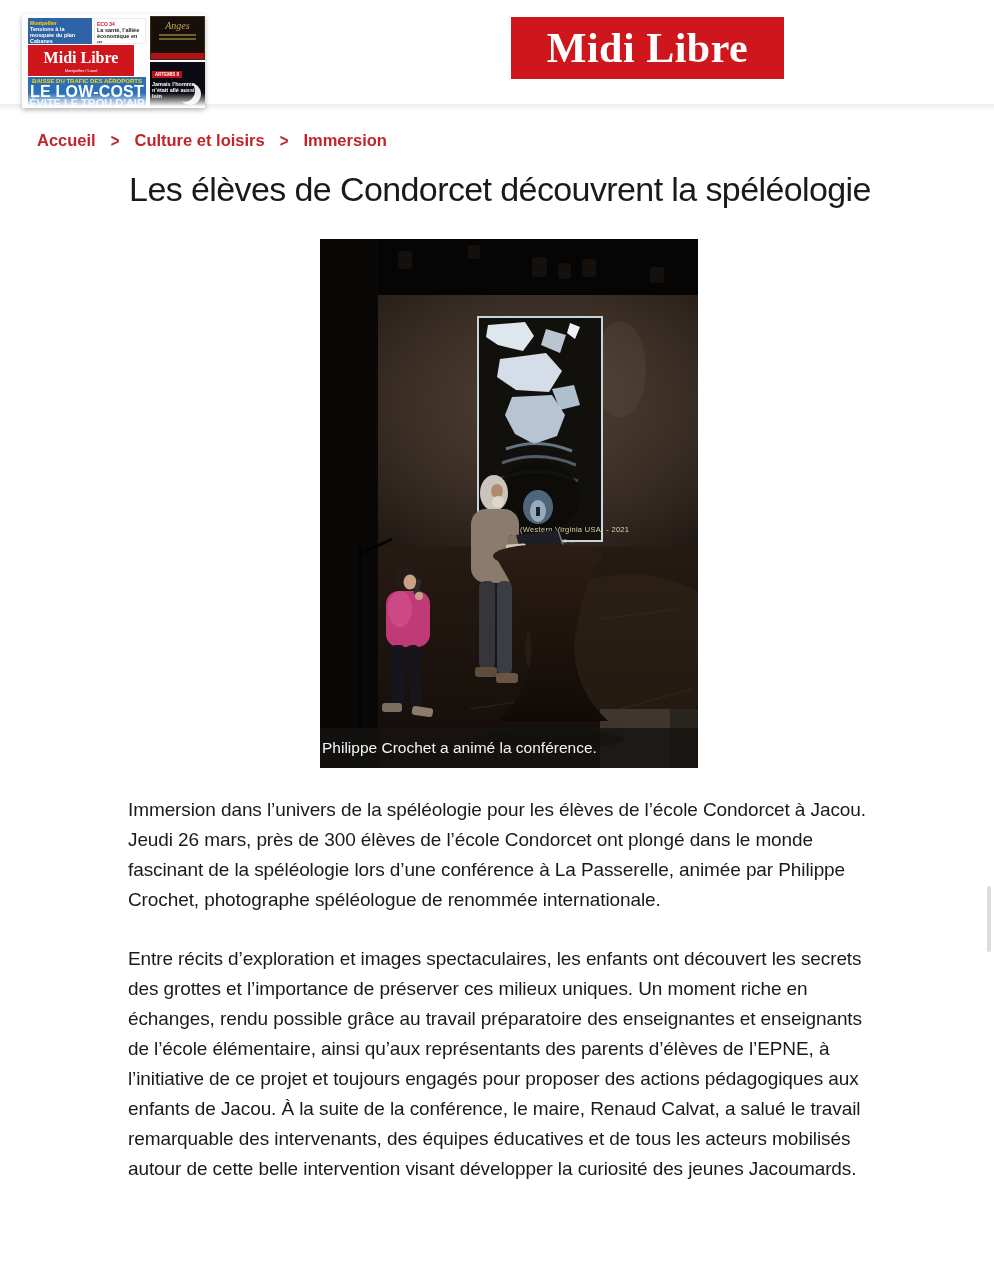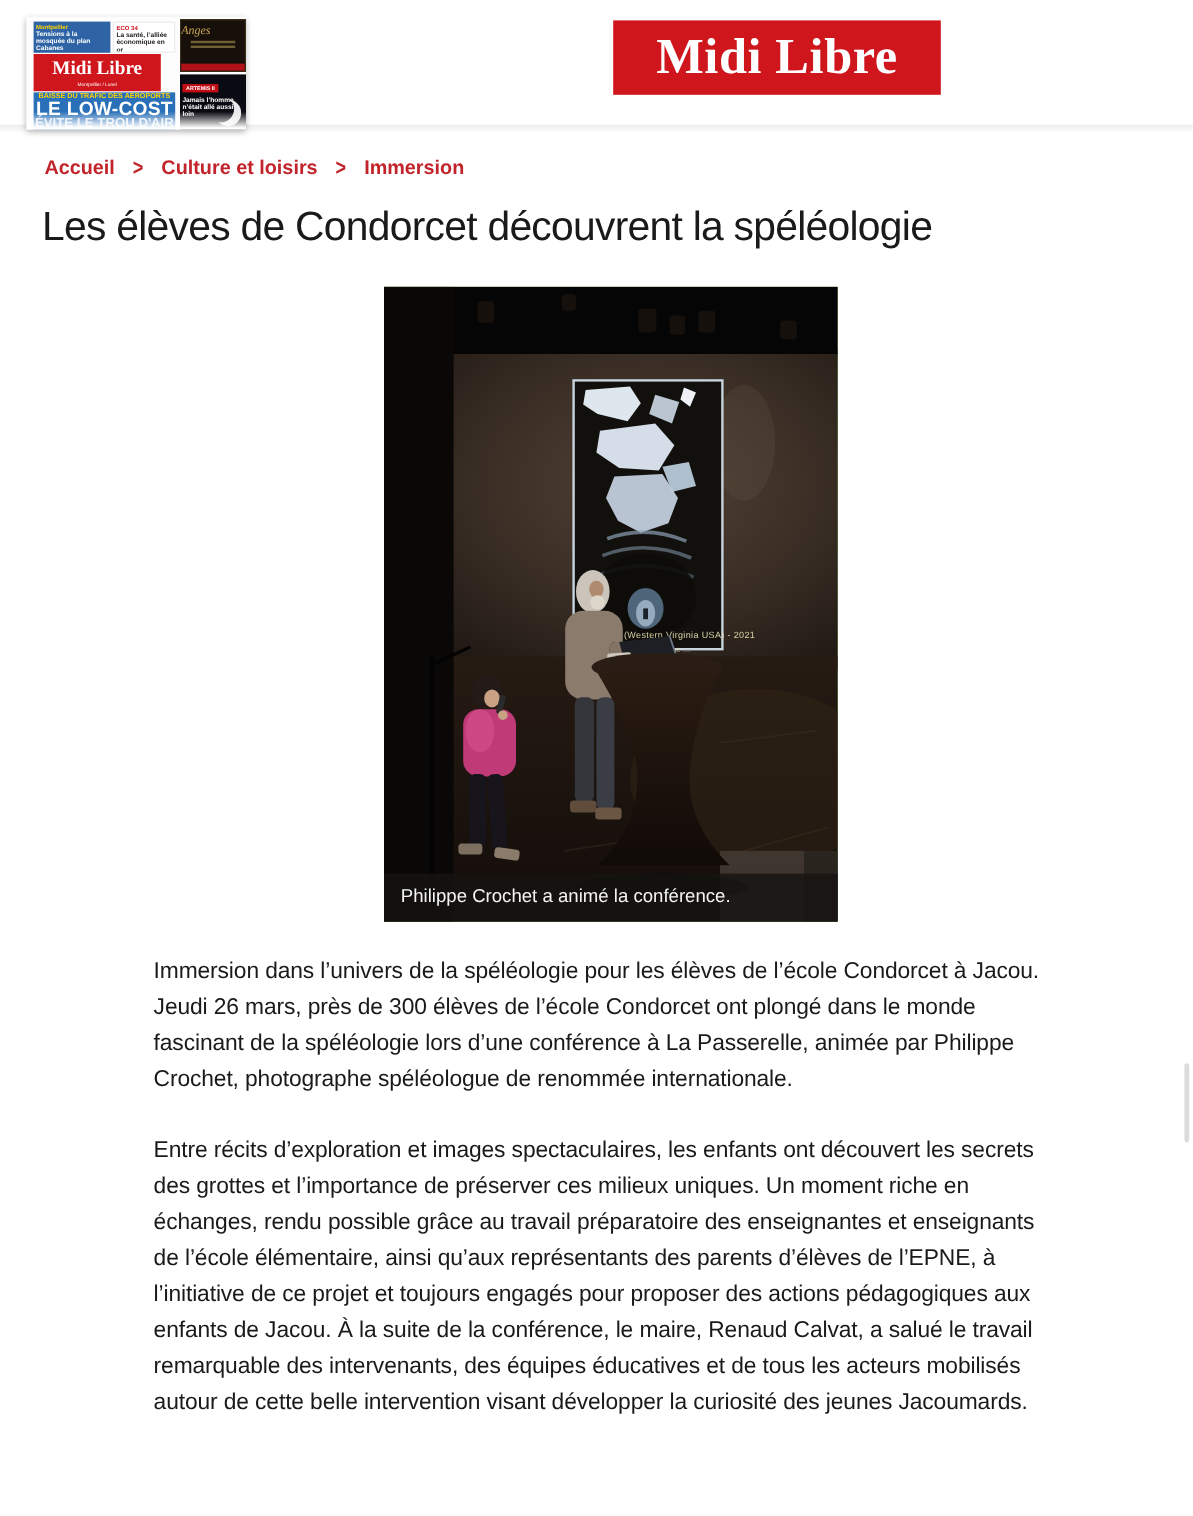--- a/index.html
+++ b/index.html
@@ -20,48 +20,48 @@
   .mt-white { left:72px; top:4px; width:52px; height:26px; background:#ffffff; border:1px solid #ececec; padding:2px 2px; }
   .mt-white .kick { color:#d01820; font-size:5px; font-weight:bold; line-height:6px; }
   .mt-white .head { color:#222222; font-size:5.5px; font-weight:bold; line-height:6px; }
   .mt-red { left:6px; top:31px; width:106px; height:31px; background:#d0161d; text-align:center; }
   .mt-red .mast { color:#ffffff; font-family:"Liberation Serif", serif; font-weight:bold; font-size:16px; line-height:20px; margin-top:3px; }
   .mt-red .sub { color:#ffffff; font-size:4px; line-height:5px; }
   .mt-banner { left:6px; top:63px; width:118px; height:31px; background:#2a70b8; text-align:center; padding-top:1px; }
   .mt-banner .kick { color:#ffd400; font-size:6px; font-weight:bold; line-height:7px; }
   .mt-banner .big1 { color:#ffffff; font-size:16px; font-weight:bold; line-height:13px; letter-spacing:0.2px; }
   .mt-banner .big2 { color:#ffffff; font-size:11px; font-weight:bold; line-height:11px; opacity:0.85; }
-  .mt-ad { left:128px; top:2px; width:55px; height:44px; background:#17100a; border:1px solid #3a2c16; }
+  .mt-ad { left:128px; top:2px; width:55px; height:44px; background:#17100a; border:1px solid #3a2c16; text-align:center; }
   .mt-ad .script { color:#c8a356; font-family:"Liberation Serif", serif; font-style:italic; font-size:10px; line-height:12px; margin-top:3px; }
   .mt-ad .line { width:70%; height:2px; background:#8a7440; margin:2px auto 0; opacity:0.8; }
   .mt-ad .strip { position:absolute; left:0; bottom:0; width:100%; height:6px; background:#b01218; }
   .mt-moon { left:128px; top:48px; width:55px; height:46px; background:#0a0a12; }
   .mt-moon .tag { display:inline-block; background:#c00d14; color:#ffffff; font-size:4.5px; font-weight:bold; padding:1px 3px; margin:2px 0 0 2px; }
   .mt-moon .head { color:#ffffff; font-size:5.5px; font-weight:bold; line-height:6px; padding:1px 2px; }
   .mt-moon .crescent { position:absolute; right:4px; bottom:3px; width:22px; height:22px; border-radius:50%;
     box-shadow:inset -6px -3px 0 0 #e8e8e8; }
 
   .site-logo { position:absolute; left:511px; top:17px; width:273px; height:62px; background:#d0161d;
     display:flex; align-items:center; justify-content:center; cursor:pointer; }
   .site-logo span { color:#ffffff; font-family:"Liberation Serif", serif; font-weight:bold; font-size:42px; letter-spacing:0.5px; }
 
   
   .breadcrumb { position:absolute; left:37px; top:131px; display:flex; align-items:center; }
   .breadcrumb a { color:#c2242b; font-size:16.5px; font-weight:bold; text-decoration:none; cursor:pointer; }
   .breadcrumb .sep { color:#c2242b; font-size:15px; font-weight:bold; margin:0 15px; transform:scaleY(1.25); }
 
   
   .article-title { position:absolute; left:35px; top:170px; width:930px; color:#1a1a1a;
-    font-size:34px; font-weight:400; letter-spacing:-0.6px; }
+    font-size:34px; font-weight:400; letter-spacing:-0.6px;text-align:center; }
 
   
   .photo { position:absolute; left:320px; top:239px; width:378px; height:529px; background:#4d7c0f; }
   .photo svg { display:block; }
   .photo figcaption { position:absolute; left:0; bottom:0; width:100%; height:40px;
-    background:rgba(22,19,17,0.82); color:#f4f4f4; font-size:15.5px; line-height:40px; padding:0 14px; }
+    background:rgba(22,19,17,0.82); color:#f4f4f4; font-size:15.5px; line-height:40px; padding:0 2px; }
 
   
   .article-body { position:absolute; left:128px; top:795px; width:756px; color:#1a1a1a; }
   .article-body p { font-size:19px; line-height:30px; letter-spacing:-0.1px; margin-bottom:29px; }
 
   .scrollbar-thumb { position:absolute; right:3px; top:886px; width:4px; height:66px;
     background:#bfbfbf; opacity:0.55; border-radius:2px; }
 </style>
 </head>
 <body>

